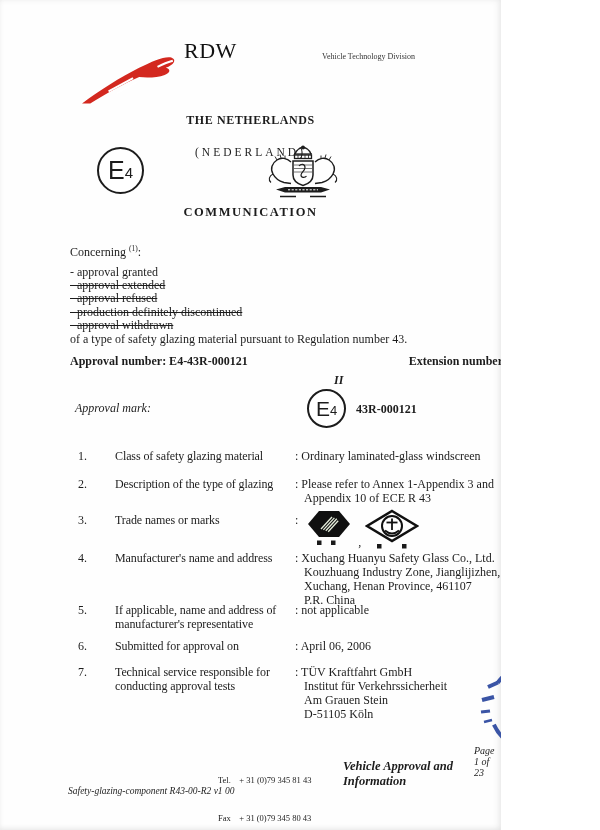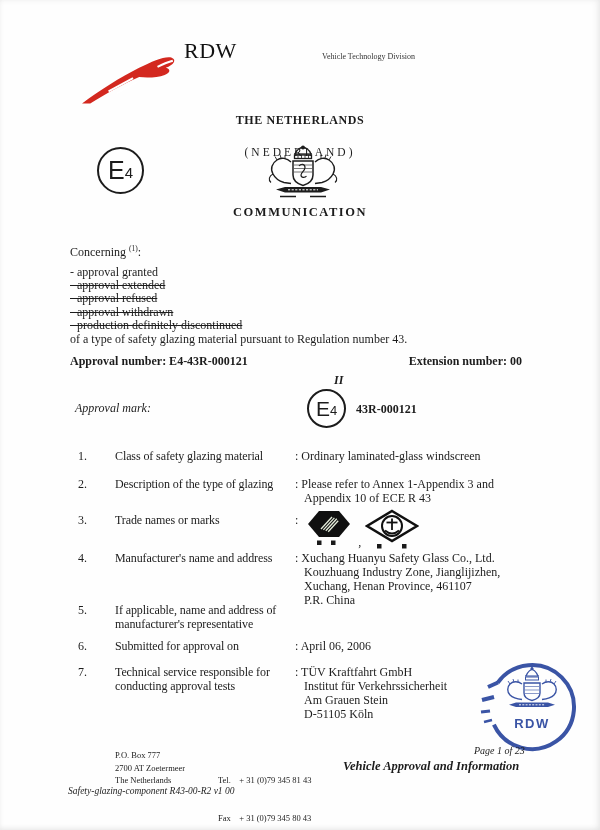--- a/index.html
+++ b/index.html
@@ -1,18 +1,18 @@
 <!DOCTYPE html>
 <html><head>
 <meta charset="utf-8">
 <style>
   * { margin:0; padding:0; box-sizing:border-box; }
   html,body { background:#ffffff; }
   body { font-family:"Liberation Serif","DejaVu Serif",serif; color:#1c1c1c; }
-  .page { position:relative; width:600px; height:830px; background:#fefefe; overflow:hidden;
+  .page { position:relative; width:501px; height:830px; background:#fefefe; overflow:hidden;
           box-shadow:inset -3px 0 6px rgba(0,0,0,.06), inset 0 -2px 5px rgba(0,0,0,.05); }
 
   .abs { position:absolute; }
 
   
   .brand { left:184px; top:38px; font-size:22px; letter-spacing:.5px; color:#111; }
   .division { left:322px; top:52px; font-size:8px; color:#333; }
 
   
   .country { left:0; right:0; top:113px; text-align:center; font-weight:bold; font-size:12px; letter-spacing:.6px; }
@@ -103,22 +103,22 @@
   </svg>
 
   <div class="abs communication">COMMUNICATION</div>
 
   <div class="abs concerning-label"><span>Concerning</span>&nbsp;<sup>(1)</sup><span>:</span></div>
 
   <div class="abs options">
     <div>- approval granted</div>
     <div class="struck">- approval extended</div>
     <div class="struck">- approval refused</div>
+    <div class="struck">- production definitely discontinued</div>
     <div class="struck">- approval withdrawn</div>
-    <div class="struck">- production definitely discontinued</div>
   </div>
 
   <div class="abs subject">of a type of safety glazing material pursuant to Regulation number 43.</div>
 
   <div class="abs approval-line">
     <span>Approval number: E4-43R-000121</span>
     <span>Extension number: 00</span>
   </div>
 
   <div class="abs approval-mark-label">Approval mark:</div>
@@ -179,20 +179,21 @@
     <div class="val">: Xuchang Huanyu Safety Glass Co., Ltd.
 Kouzhuang Industry Zone, Jianglijizhen,
 Xuchang, Henan Province, 461107
 P.R. China</div>
   </div>
 
   <div class="row" style="top:603px">
     <div class="no">5.</div>
     <div class="lbl">If applicable, name and address of
 manufacturer's representative</div>
+    <div class="val">: not applicable</div>
   </div>
 
   <div class="row" style="top:639px">
     <div class="no">6.</div>
     <div class="lbl">Submitted for approval on</div>
     <div class="val">: April 06, 2006</div>
   </div>
 
   <div class="row" style="top:665px">
     <div class="no">7.</div>
@@ -220,23 +221,20 @@
       <path d="M54,29 C50,26 45,26 42,29 C39,32 39,37 42,40 C45,43 50,44 54,44.5" stroke-width="1.4"></path>
       <path d="M74,29 C78,26 83,26 86,29 C89,32 89,37 86,40 C83,43 78,44 74,44.5" stroke-width="1.4"></path>
       <path d="M42,29 L40,26 M46,27 L45,24 M50,27.5 L50,24.5 M86,29 L88,26 M82,27 L83,24 M78,27.5 L78,24.5" stroke-width="0.9"></path>
     </g>
     <path d="M48,47.5 L80,47.5 L80,52 L48,52 Z" fill="#3a54a5"></path>
     <path d="M48,47.5 L41,49.7 L48,52 Z M80,47.5 L87,49.7 L80,52 Z" fill="#3a54a5"></path>
     <path d="M51,49.8 H77" stroke="#ffffff" stroke-width="0.9" stroke-dasharray="2 1.3"></path>
     <text x="64" y="73" text-anchor="middle" font-family="Liberation Sans, sans-serif" font-size="13" font-weight="bold" letter-spacing="1.5" fill="#3a54a5">RDW</text>
   </svg>
 
-  <div class="abs contact contact-address">P.O. Box 777
-2700 AT Zoetermeer
-The Netherlands</div>
   <div class="abs contact contact-tel">
     <div>Tel.    + 31 (0)79 345 81 43</div>
     <div>Fax    + 31 (0)79 345 80 43</div>
     
   </div>
   <div class="abs slogan">Vehicle Approval and Information</div>
   <div class="abs doc-id">Safety-glazing-component R43-00-R2 v1 00</div>
   <div class="abs page-num">Page 1 of 23</div>
 
 </div>

